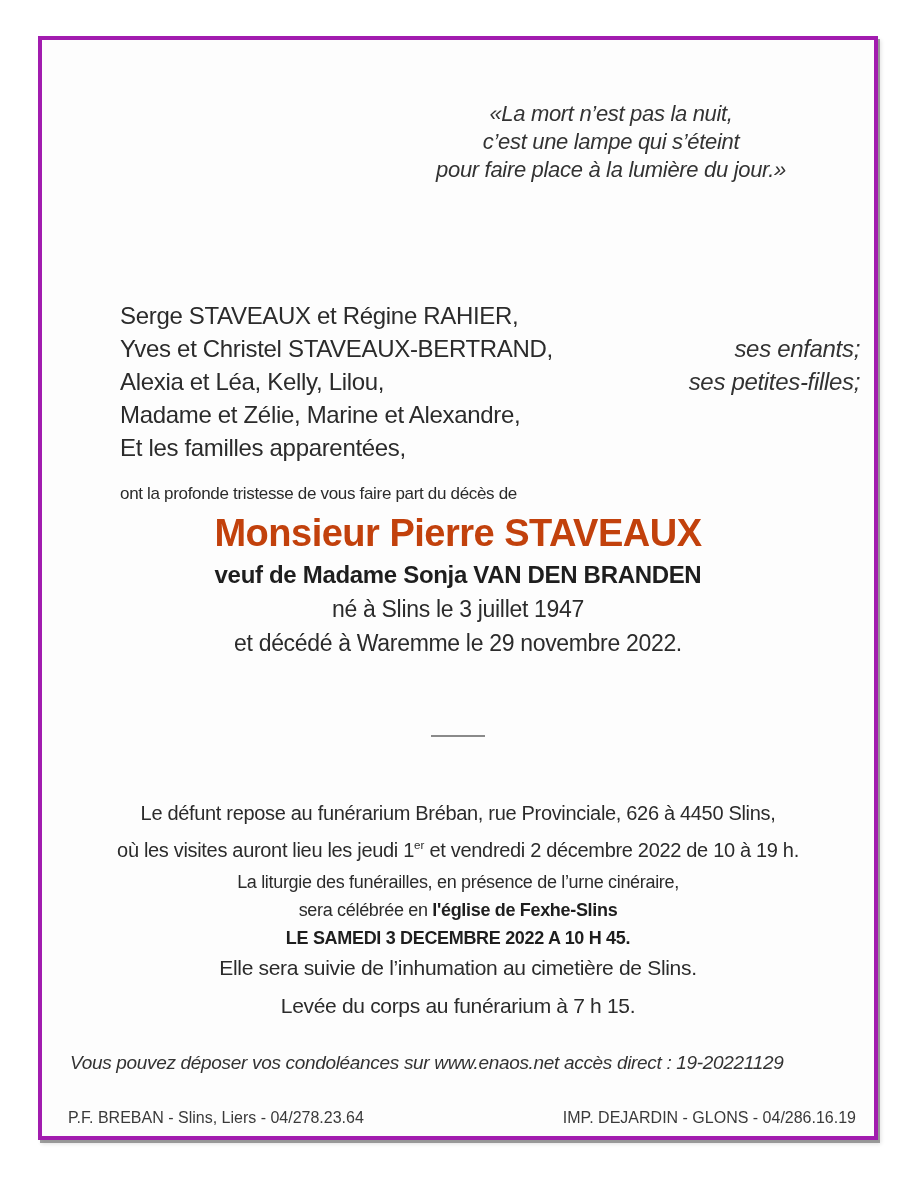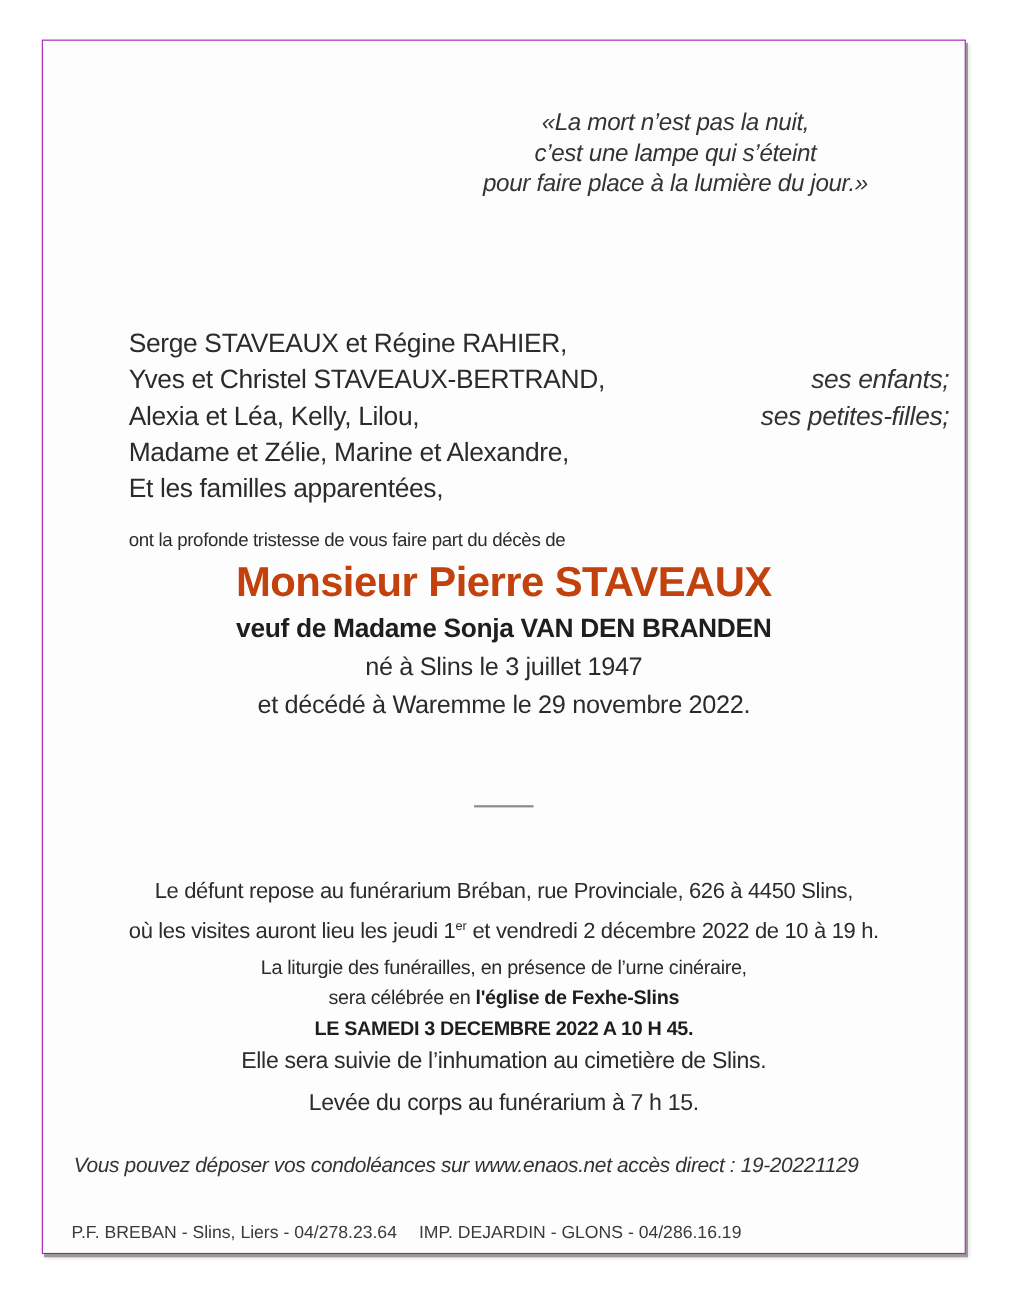--- a/index.html
+++ b/index.html
@@ -19,21 +19,21 @@
     overflow: hidden;
   }
   .card {
     position: absolute;
     left: 38px;
     top: 36px;
     width: 840px;
     height: 1104px;
     box-sizing: border-box;
     background: #fdfdfd;
-    border: 1px solid #a21caf;
+    border: 4px solid #a21caf;
     box-shadow: 2px 3px 0 rgba(110,110,110,0.65), 3px 4px 4px rgba(0,0,0,0.12);
     letter-spacing: -0.02em;
   }
   .abs { position: absolute; }
   .center { left: 0; right: 0; text-align: center; }
 
   .quote {
     top: 60px;
     right: 88px;
     width: max-content;
@@ -115,21 +115,21 @@
     left: 28px;
     font-style: italic;
     font-size: 19px;
     color: #333;
   }
   .footer {
     left: 26px;
     right: 18px;
     bottom: 9px;
     display: flex;
-    justify-content: flex-start;
+    justify-content: space-between;
     font-size: 16px;
     color: #3a3a3a;
     letter-spacing: 0;
     gap: 20px;
   }
 </style>
 </head>
 <body>
 
 <div class="page">

